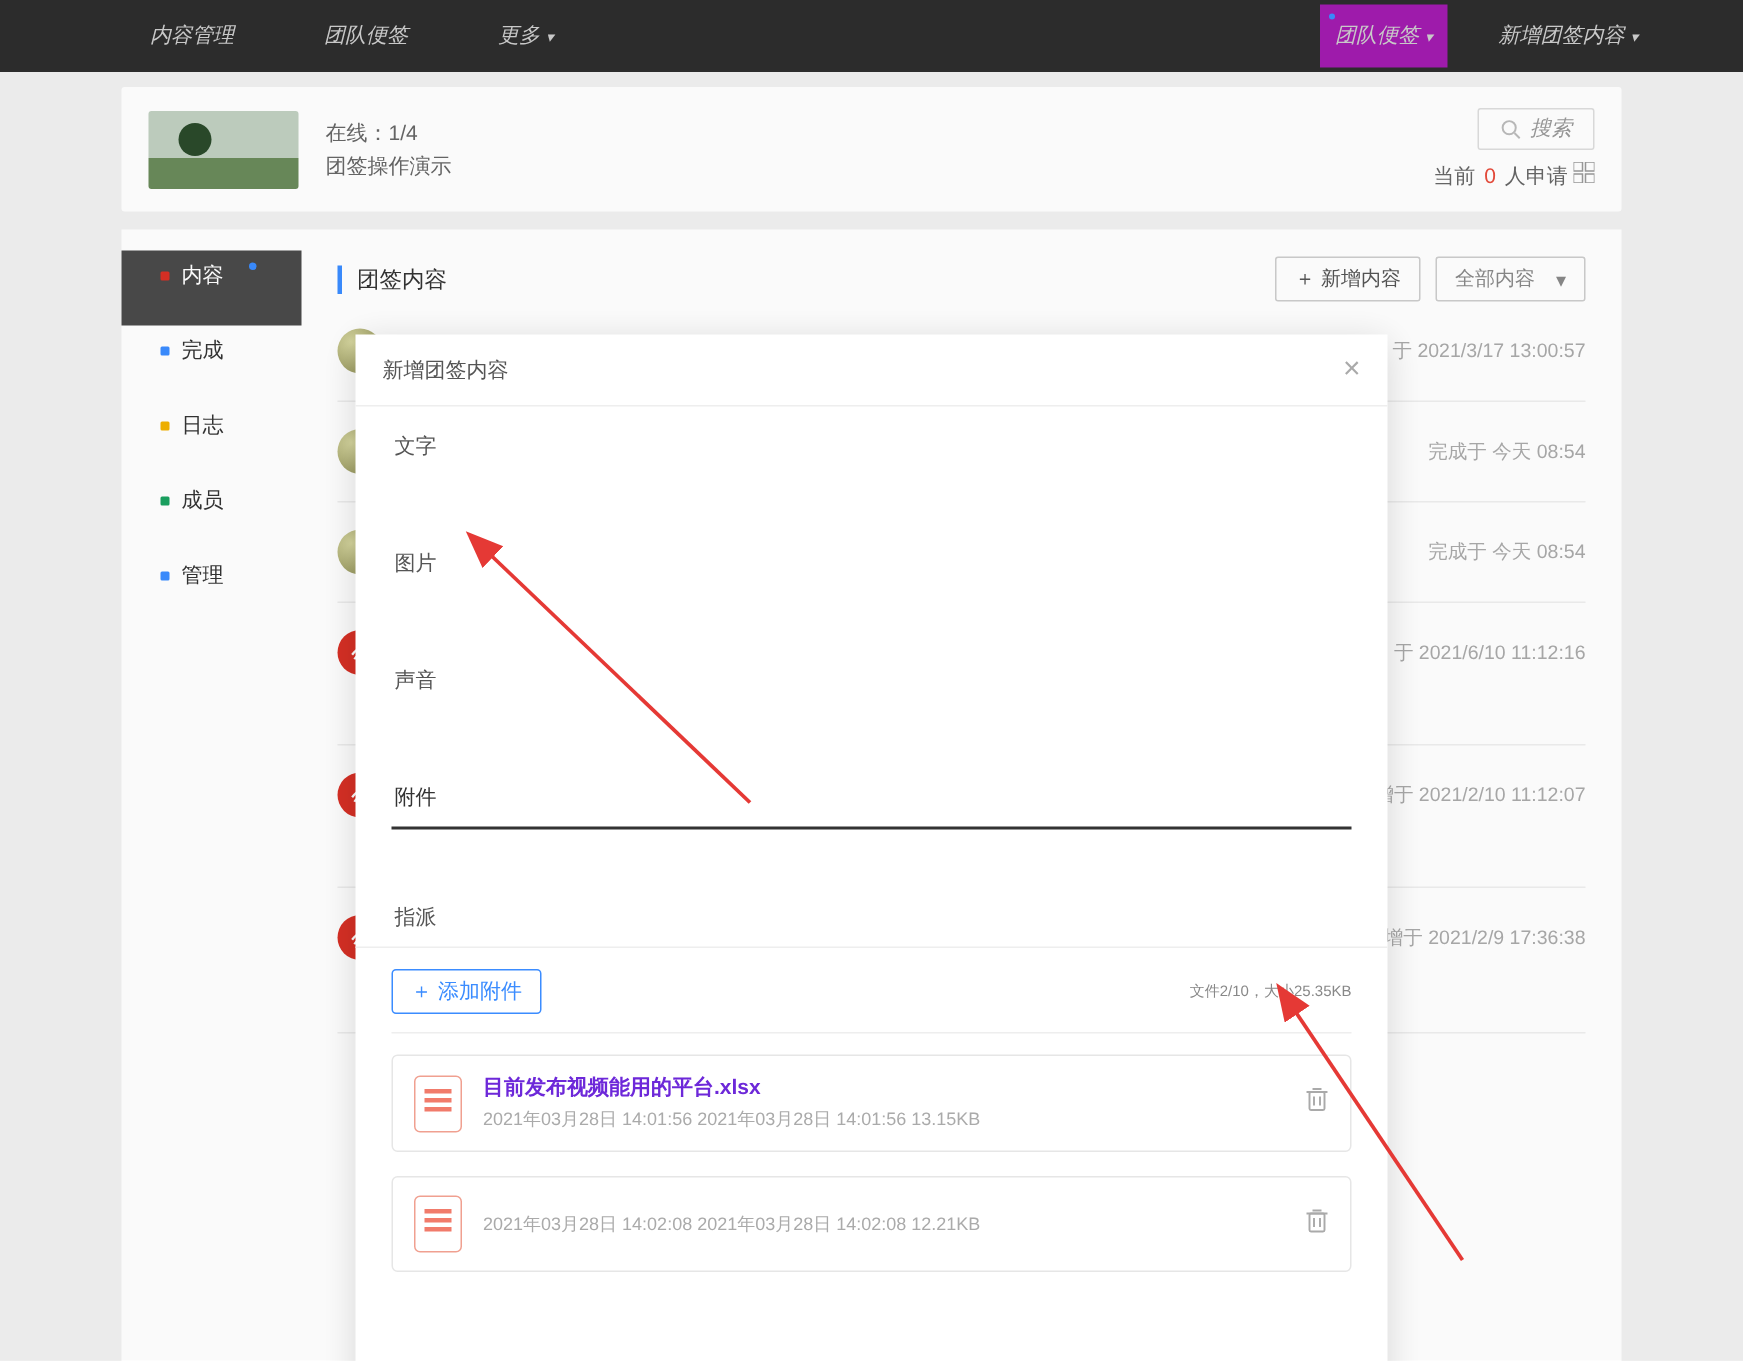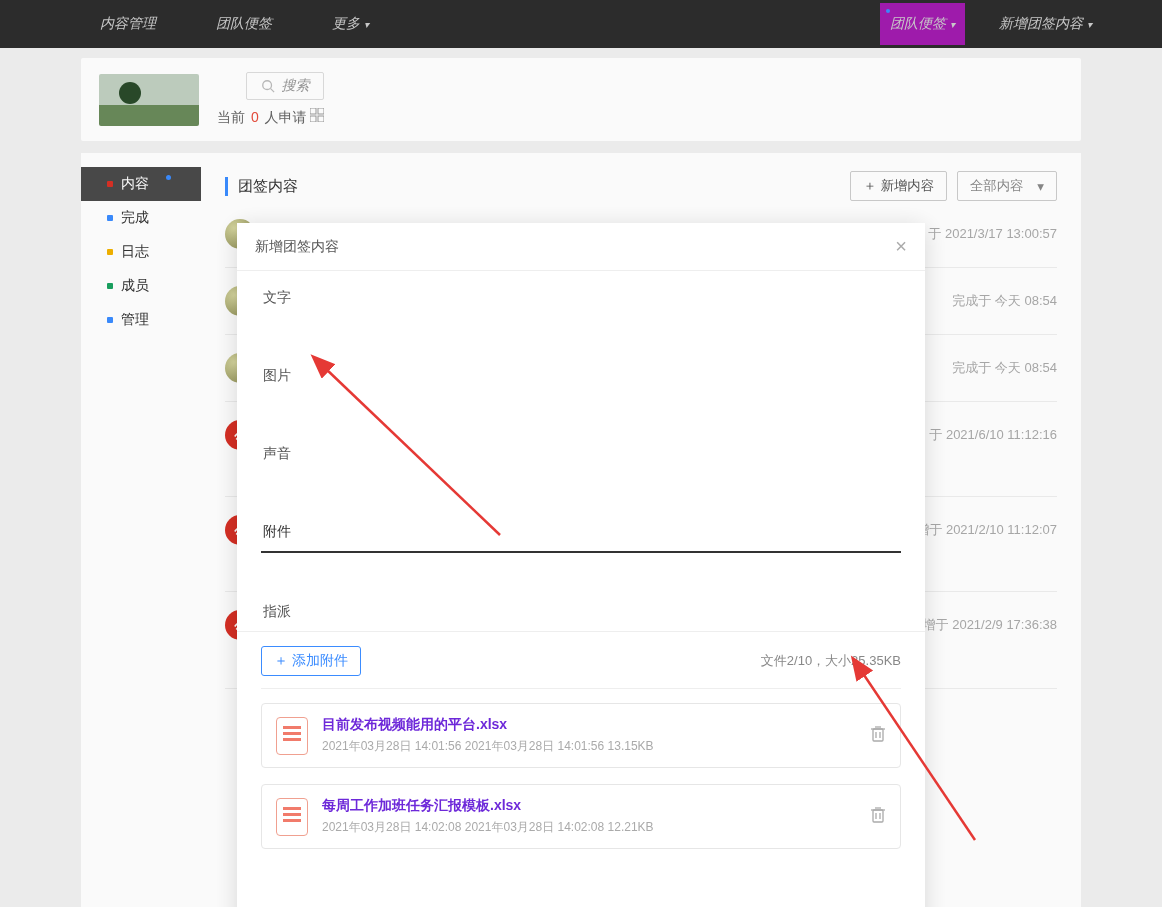--- a/index.html
+++ b/index.html
@@ -21,21 +21,21 @@
 .thumb-placeholder::after { content:""; position:absolute; width:22px; height:22px; border-radius:50%; background:#2a4a2a; left:20px; top:8px; }
 .header-info { flex: 1; color: #666; }
 .header-info .online { margin-bottom: 4px; }
 .header-right { text-align: right; color: #666; }
 .search-btn { display: inline-flex; align-items: center; gap: 6px; border: 1px solid #ddd; padding: 4px 14px; border-radius: 2px; color: #999; margin-bottom: 8px; cursor: pointer; font-style: italic;}
 .apply-count { color: #e74c3c; margin: 0 2px; }
 
 
 .main { display: flex; background: #fff; margin-top: 12px; min-height: 760px; }
 .sidebar { width: 120px; padding: 14px 0; }
-.side-item { padding: 8px 18px 8px 26px; color: #333; cursor: pointer; position: relative; display:flex; align-items:center; gap:8px;}
+.side-item { padding: 8px 18px 24px 26px; color: #333; cursor: pointer; position: relative; display:flex; align-items:center; gap:8px;}
 .side-item.active { background: #4a4a4a; color: #fff; }
 .side-dot { width: 6px; height: 6px; display: inline-block; border-radius:1px;}
 .side-item .badge-dot { position:absolute; width:5px; height:5px; background:#3b8cff; border-radius:50%; top:8px; right:30px;}
 
 .content { flex: 1; padding: 18px 24px; }
 .content-head { display: flex; align-items: center; margin-bottom: 0; }
 .content-head .title-bar { border-left: 3px solid #3b8cff; padding-left: 10px; font-size: 15px; color: #333; flex: 1;}
 .btn-outline { border: 1px solid #ccc; background: #fff; padding: 5px 12px; border-radius: 2px; cursor: pointer; display:inline-flex; align-items:center; gap:4px; color:#555;}
 .btn-outline.filter { margin-left: 10px; color:#888;}
 
@@ -54,21 +54,21 @@
 .modal { width: 688px; background: #fff; box-shadow: 0 4px 24px rgba(0,0,0,.15); }
 .modal-head { display: flex; align-items: center; padding: 12px 18px; border-bottom: 1px solid #eee; }
 .modal-head .mtitle { flex: 1; color: #555; }
 .modal-close { color: #aaa; font-size: 20px; cursor: pointer; }
 .modal-tabs { display: flex; gap: 42px; padding: 10px 24px 0; border-bottom: 1px solid #eee; flex-direction: column; }
 .modal-tabs .tab { padding: 8px 2px 10px; color: #555; cursor: pointer; }
 .modal-tabs .tab.active { color: #333; border-bottom: 2px solid #333; }
 .modal-body { padding: 14px 24px 26px; }
 .attach-bar { display: flex; align-items: center; margin-bottom: 12px;}
 .add-attach { border: 1px solid #3b8cff; color: #3b8cff; padding: 5px 12px; border-radius: 3px; cursor: pointer; display:inline-flex; align-items:center; gap:4px;}
-.file-meta { margin-left: auto; color: #888; font-size: 13px;}
+.file-meta { margin-left: auto; color: #888; font-size: 10px;}
 .file-row { border: 1px solid #e6e6e6; border-radius: 4px; padding: 12px 14px; display: flex; align-items: center; gap: 14px; margin-bottom: 16px;}
 .file-icon { width: 32px; height: 38px; border: 1px solid #f0a090; border-radius: 4px; position: relative; background:#fff;}
 .file-icon::before { content:""; position:absolute; left:6px; right:6px; top:8px; height:3px; background:#f17b6b; box-shadow: 0 6px 0 #f17b6b, 0 12px 0 #f17b6b;}
 .file-info { flex: 1; }
 .file-name { color: #6d28d9; margin-bottom: 4px; font-weight: bold; }
 .file-sub { color: #aaa; font-size: 12px; }
 .trash { color: #aaa; cursor: pointer; font-size:16px;}
 .modal-foot { display: flex; justify-content: flex-end; gap: 14px; padding: 10px 24px 18px; flex-direction: column; }
 .btn { padding: 6px 20px; border-radius: 2px; cursor: pointer; font-size: 14px;}
 .btn-cancel { background: #fff; border: 1px solid #ccc; color: #666; }
@@ -92,20 +92,24 @@
   <div class="nav-right">
     <div class="nav-item active"><span class="dot-indicator"></span><span>团队便签</span><span class="caret">▾</span></div>
     <div class="nav-item"><span>新增团签内容</span><span class="caret">▾</span></div>
   </div>
 </div>
 
 <div class="page-wrap">
 
   <div class="header-card">
     <div class="thumb-placeholder"></div>
+    <div class="header-info">
+      <div class="online"><span>在线：</span><span>1/4</span></div>
+      <div>团签操作演示</div>
+    </div>
     <div class="header-right">
       <div class="search-btn">
         <svg class="search-icon-svg" viewBox="0 0 16 16">
             <circle cx="7" cy="7" r="5" fill="none" stroke="#bbb" stroke-width="1.5"></circle>
             <line x1="11" y1="11" x2="15" y2="15" stroke="#bbb" stroke-width="1.5"></line>
           </svg>
         <span>搜索</span>
       </div>
       <div>
         <span>当前</span>
@@ -267,21 +271,20 @@
                 <line x1="1" y1="4" x2="15" y2="4" stroke="#aaa" stroke-width="1.3"></line>
                 <line x1="6" y1="7" x2="6" y2="13" stroke="#aaa" stroke-width="1.3"></line>
                 <line x1="10" y1="7" x2="10" y2="13" stroke="#aaa" stroke-width="1.3"></line>
                 <line x1="5" y1="2" x2="11" y2="2" stroke="#aaa" stroke-width="1.3"></line>
               </svg>
     </div>
   </div>
           <div class="file-row">
     <div class="file-icon"></div>
     <div class="file-info">
-      <div class="file-name">每周工作加班任务汇报模板.xlsx</div>
       <div class="file-sub">2021年03月28日 14:02:08 2021年03月28日 14:02:08 12.21KB</div>
     </div>
     <div class="trash">
       <svg width="16" height="18" viewBox="0 0 16 18">
                 <rect x="3" y="4" width="10" height="12" rx="1" fill="none" stroke="#aaa" stroke-width="1.3"></rect>
                 <line x1="1" y1="4" x2="15" y2="4" stroke="#aaa" stroke-width="1.3"></line>
                 <line x1="6" y1="7" x2="6" y2="13" stroke="#aaa" stroke-width="1.3"></line>
                 <line x1="10" y1="7" x2="10" y2="13" stroke="#aaa" stroke-width="1.3"></line>
                 <line x1="5" y1="2" x2="11" y2="2" stroke="#aaa" stroke-width="1.3"></line>
               </svg>

